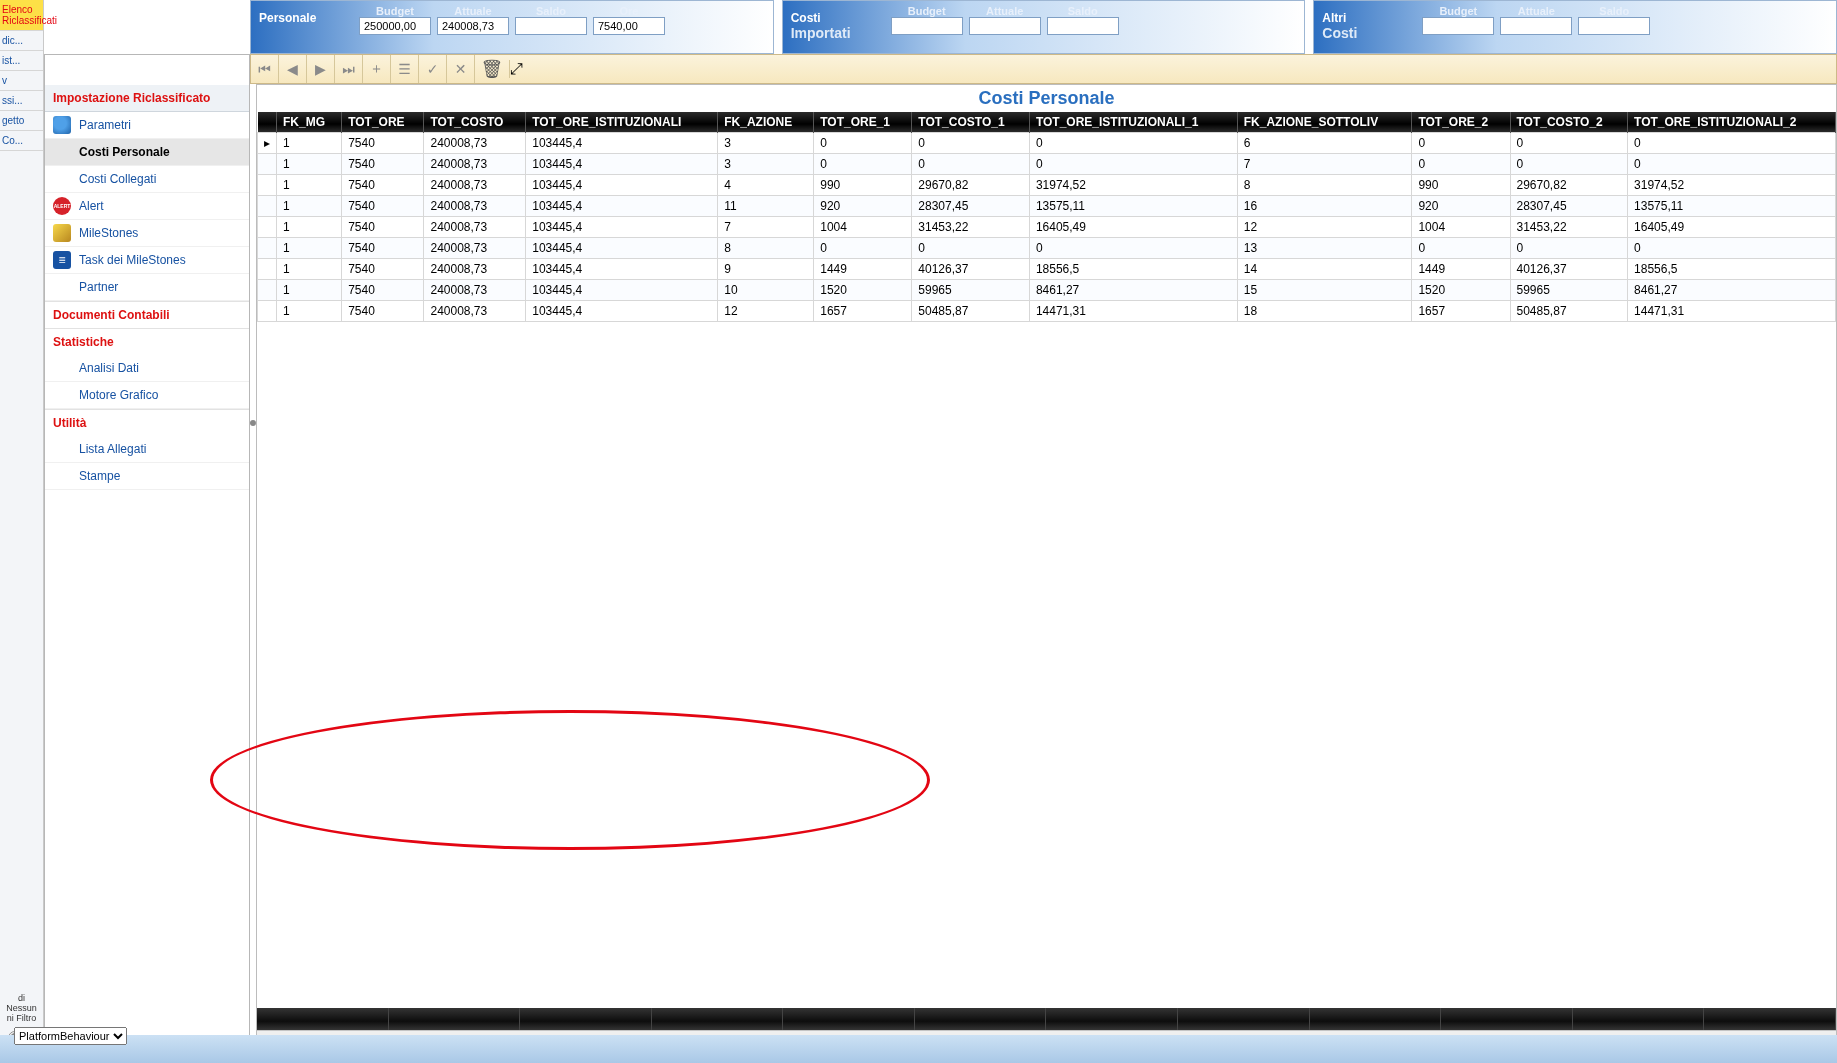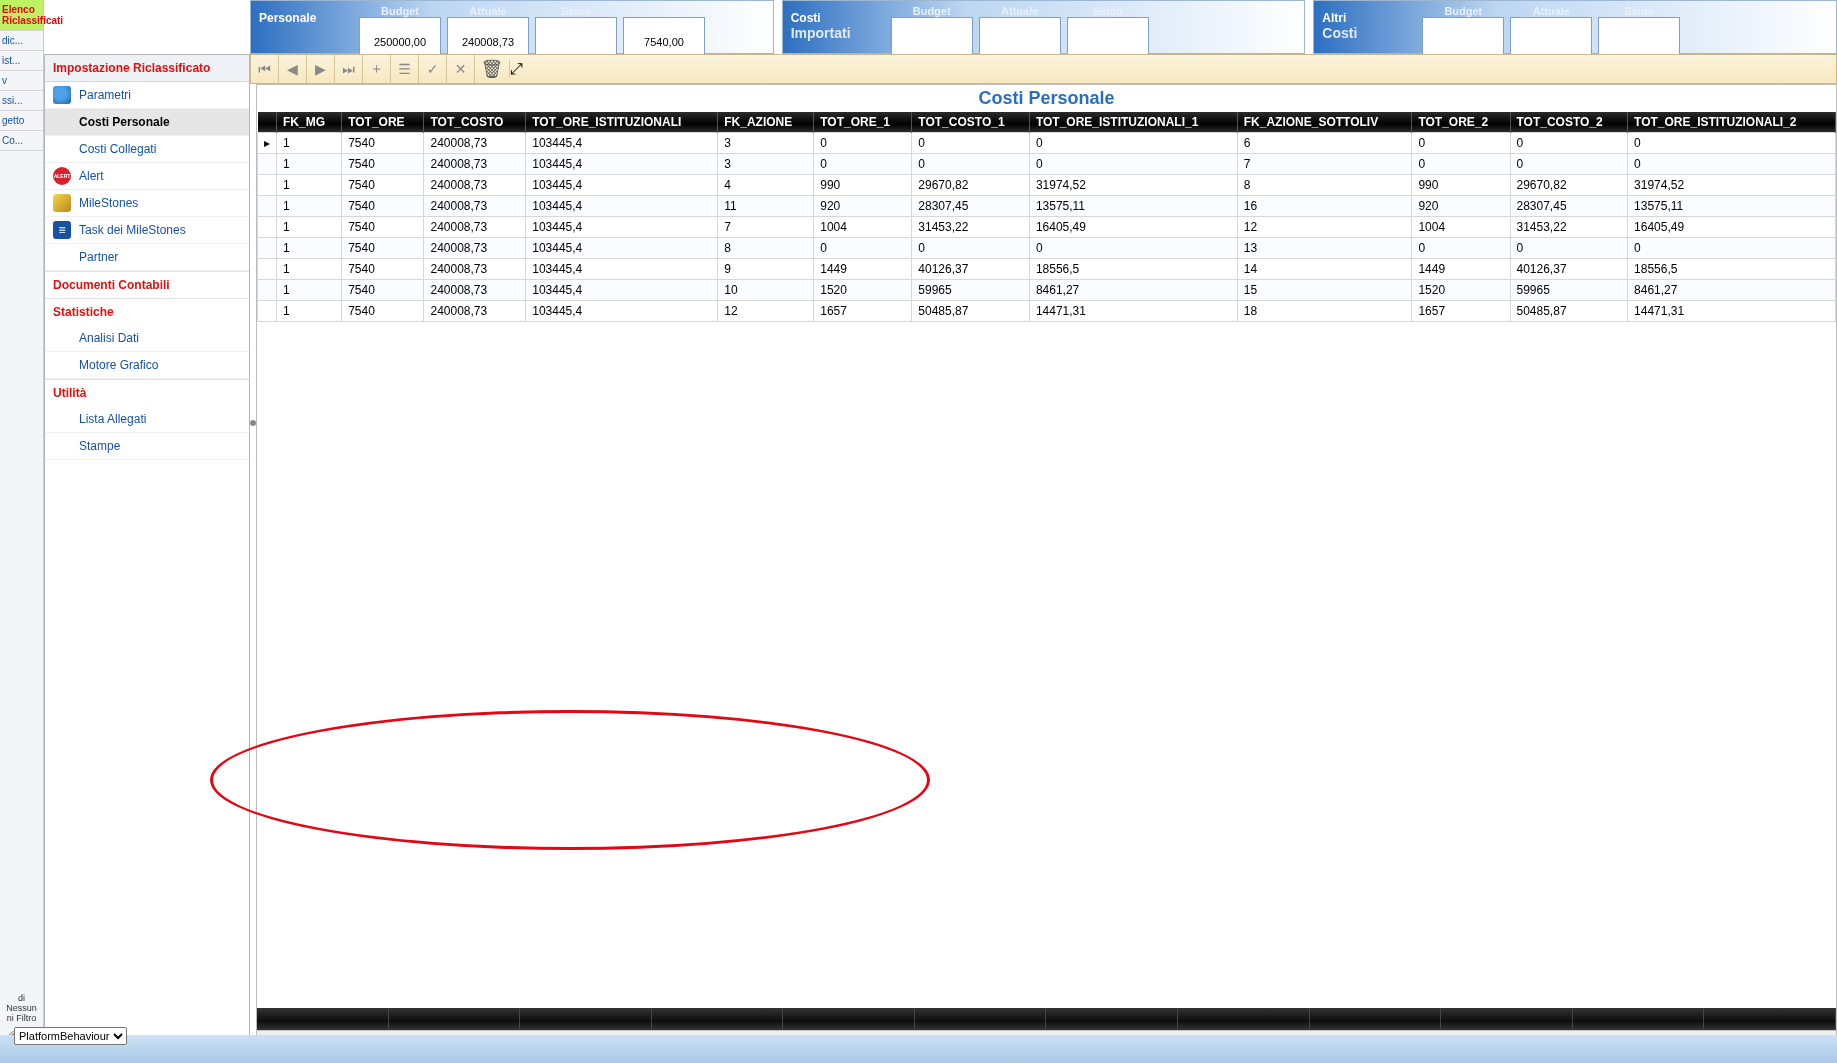--- a/index.html
+++ b/index.html
@@ -7,41 +7,41 @@
 
 
 .left-rail {
   position: absolute; left: 0; top: 0; width: 44px; height: 100%;
   background: #f3f5f8; border-right: 1px solid #c9c9c9; font-size: 10px;
 }
 .left-rail .tab {
   display:block; padding:4px 2px; color:#1752a2; cursor:pointer; border-bottom:1px solid #d6d6d6;
   line-height:1.1;
 }
-.left-rail .tab.active { color:#e30613; font-weight:700; background:#bef264; }
+.left-rail .tab.active { color:#e30613; font-weight:400; background:#fde047; }
 .left-rail .bottom {
   position:absolute; bottom:38px; left:0; right:0; font-size:9px; padding:2px; color:#333; text-align:center;margin-top:33px;
 }
 .left-rail .toggle {
   position:absolute; bottom:18px; left:8px; width:26px; height:14px;
   border:1px solid #888; border-radius:7px; background:#fff;
 }
 .left-rail .toggle::after {
   content:""; position:absolute; left:1px; top:1px; width:10px; height:10px;
   border-radius:50%; background:#888;
 }
 
 
 .sidebar {
   position:absolute; left:44px; top:54px; width:206px; bottom:16px;
   border:1px solid #b7b7b7; background:#fff; overflow:auto;
 }
 .side-header {
   background:#eef2f6; color:#d11; font-weight:600; font-size:12px;
-  padding:6px 8px; border-bottom:1px solid #cfd6dd;
+  padding:6px 8px; border-bottom:1px solid #cfd6dd;margin-top:30px;
 }
 .side-section {
   color:#d11; font-weight:600; font-size:12px; padding:6px 8px;
   border-top:1px solid #e2e2e2;
 }
 .side-item {
   display:flex; align-items:center; gap:8px; padding:6px 10px 6px 34px;
   font-size:12px; color:#1752a2; cursor:pointer; border-bottom:1px solid #f0f0f0;
   position:relative;
 }
@@ -66,21 +66,21 @@
   flex:1; min-width:0;
   background:linear-gradient(to right, #2d6fc1 0%, #bcd6f2 35%, #ffffff 100%);
   border:1px solid #9db6d3; padding:4px 8px; color:#fff; position:relative;
   display:flex; gap:20px; align-items:flex-start;
 }
 .topgroup .gtitle { font-size:12px; font-weight:600; min-width:80px; padding-top:6px; }
 .topgroup .sub { color:#dfeaf7; font-size:14px; }
 .topcol { display:flex; flex-direction:column; align-items:center; gap:0; }
 .topcol label { font-size:11px; color:#e8f0fb; font-weight:600; }
 .topcol input {
-  width:82px; font-size:11px; text-align:center; padding:18px 4px;
+  width:72px; font-size:11px; text-align:left; padding:2px 4px;
   border:1px solid #7f9fc4; background:#fff; color:#000;
 }
 
 
 .recbar {
   position:absolute; left:250px; right:0; top:54px; height:30px;
   background:linear-gradient(#fbf3dc,#f7e8bf); border:1px solid #cdb988;
   display:flex; align-items:center;
 }
 .recbar .btn {

